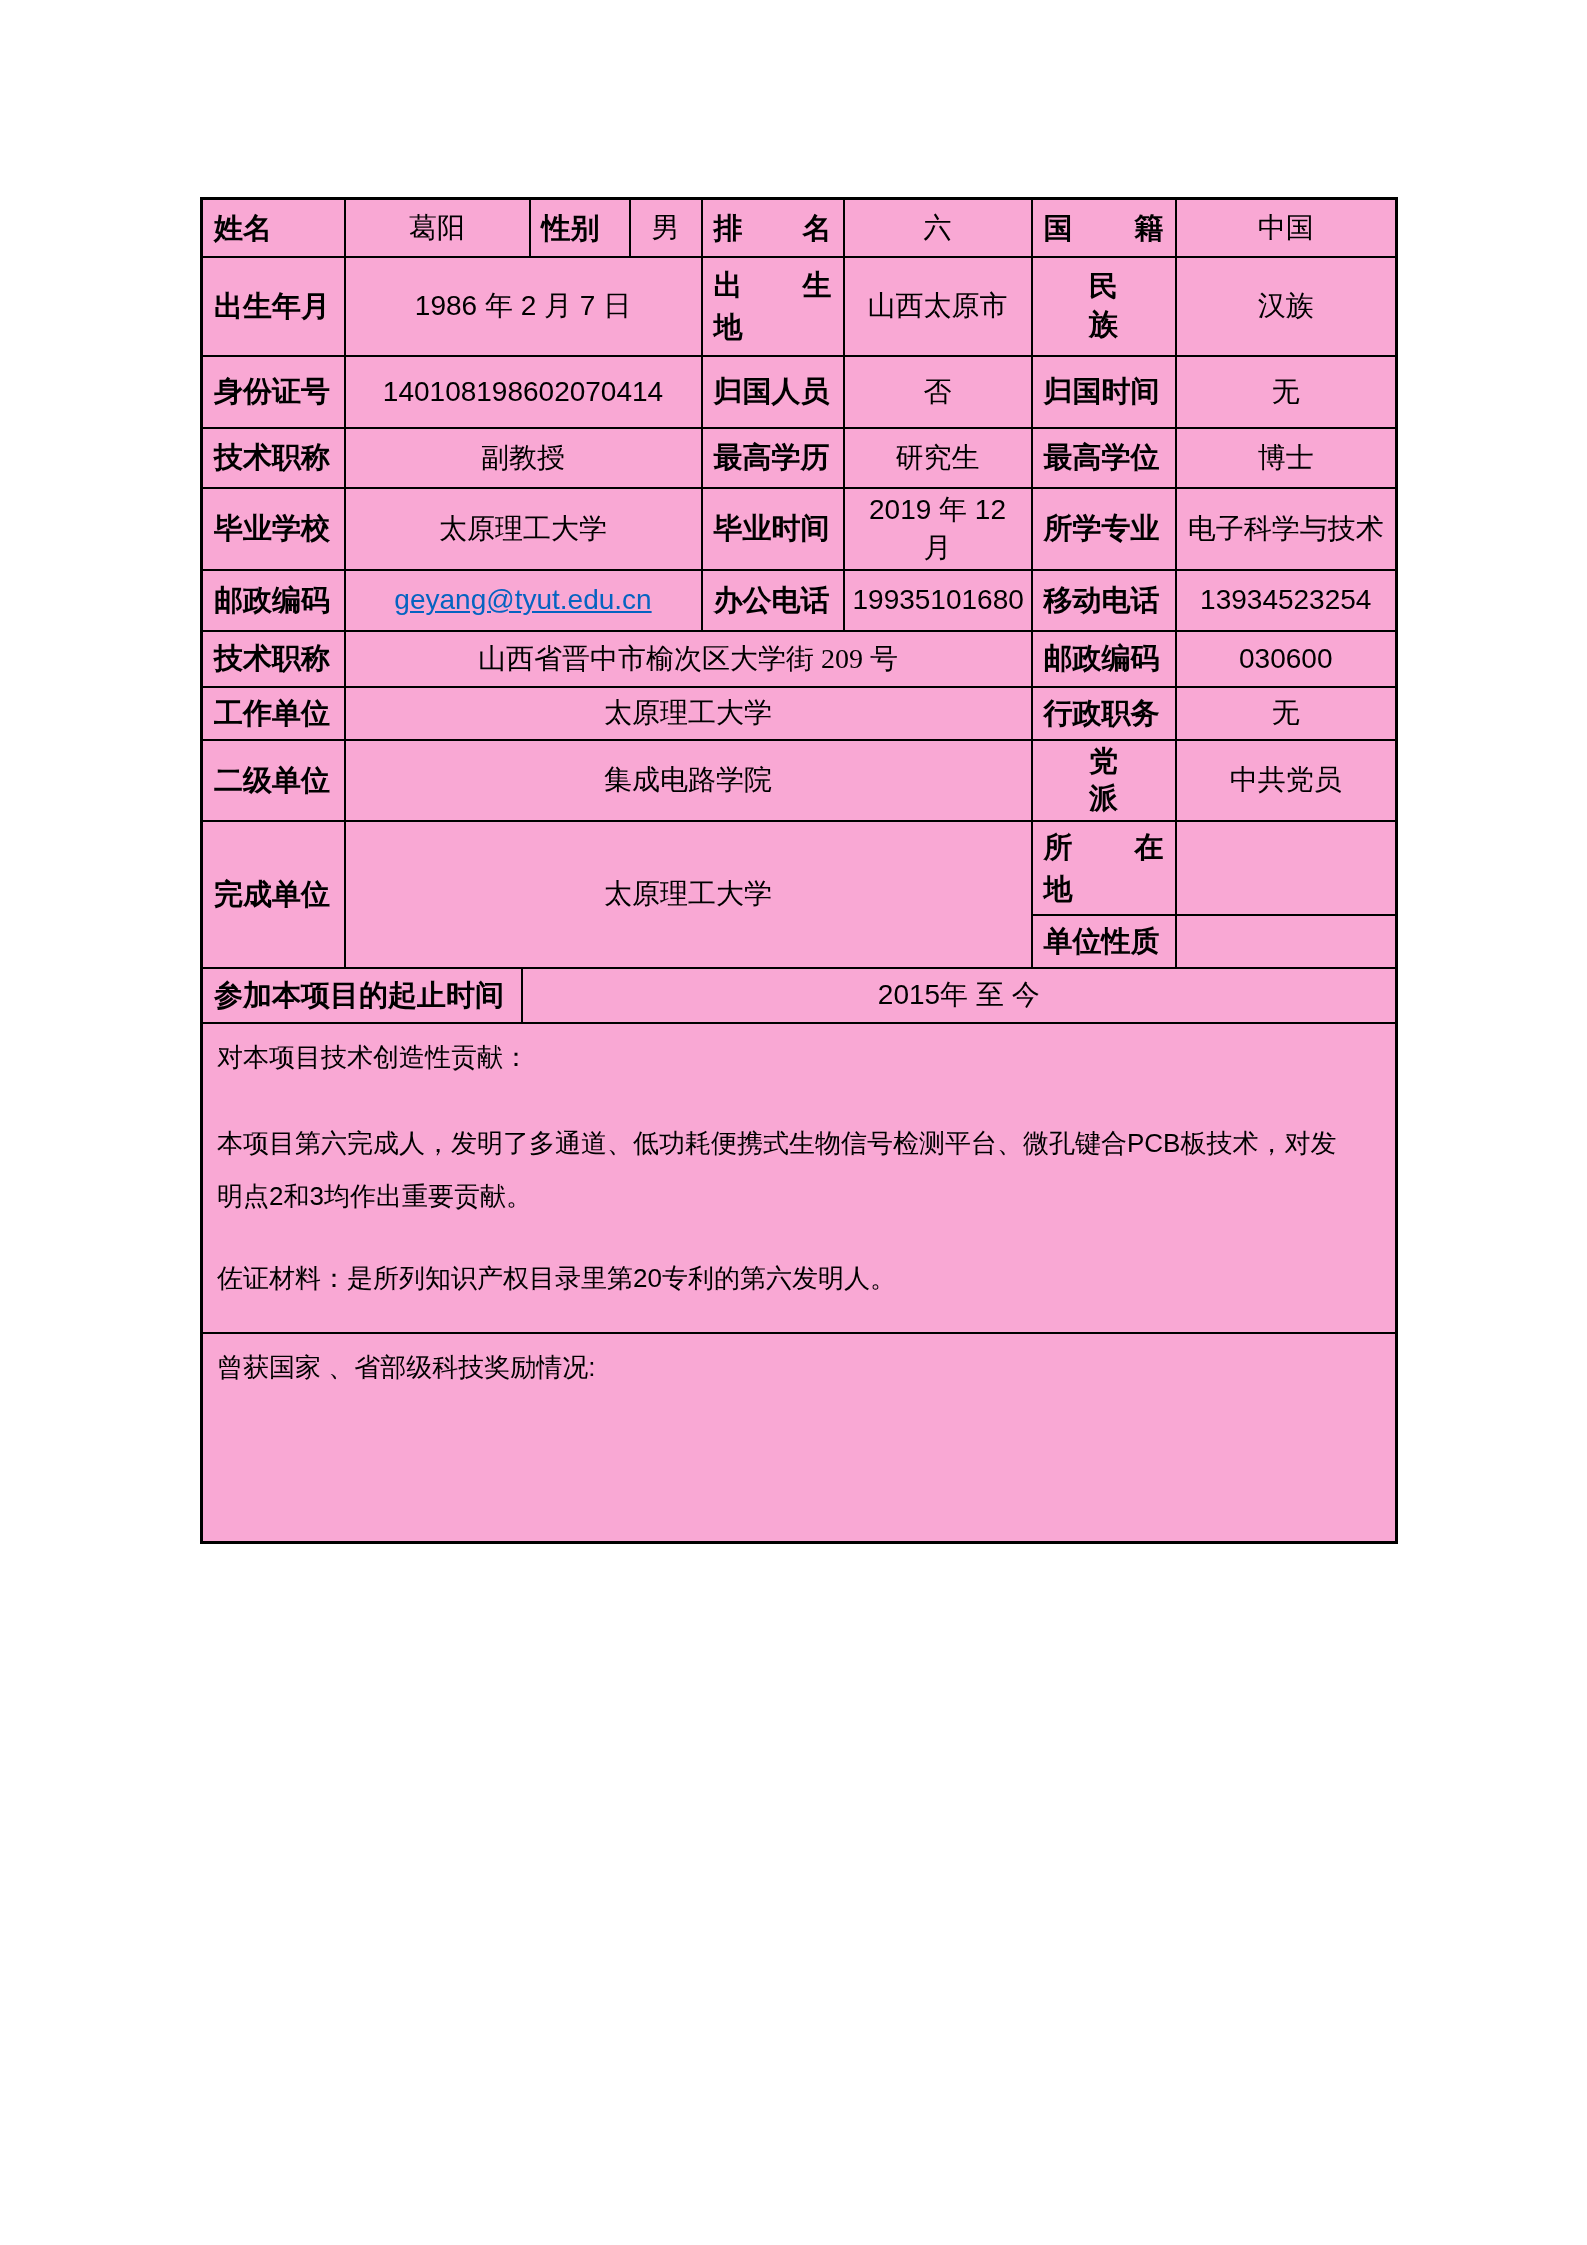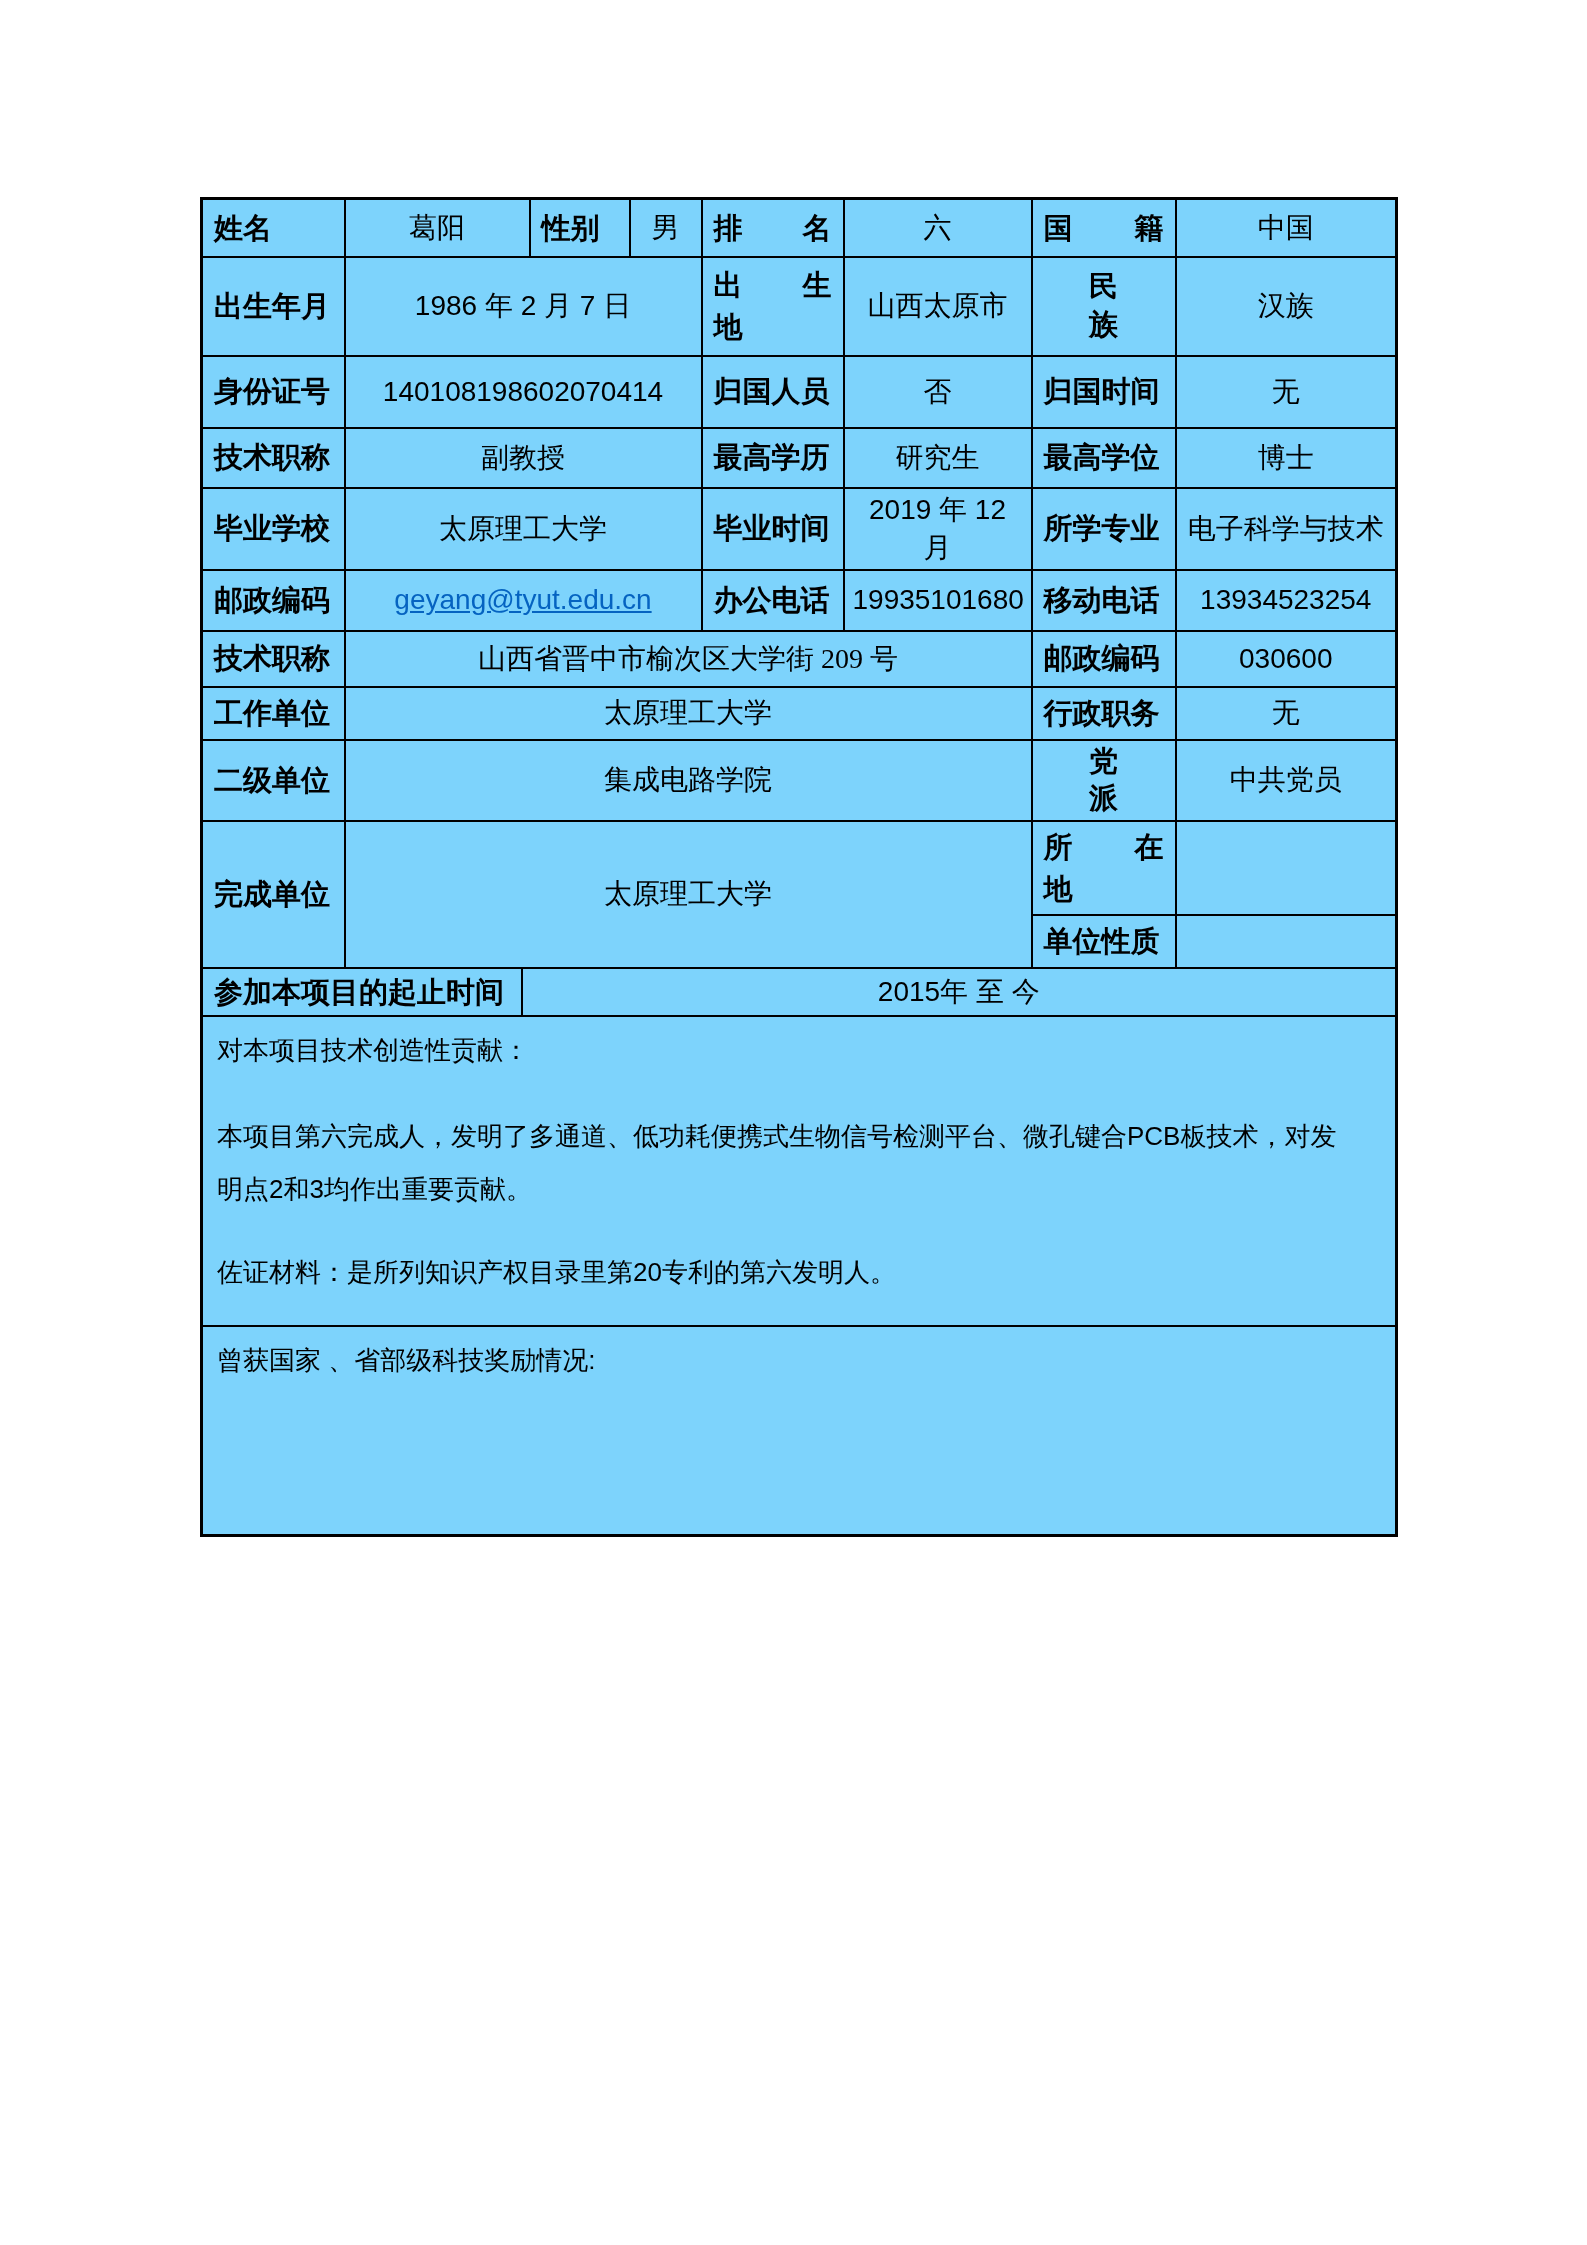--- a/index.html
+++ b/index.html
@@ -9,21 +9,21 @@
     position: relative;
     font-family: "Liberation Sans", sans-serif;
     color: #000000;
   }
   table.form {
     position: absolute; left: 200px; top: 197px;
     width: 1195px;
     border-collapse: collapse;
     table-layout: fixed;
     border: 3px solid #000000;
-    background: #7dd3fc;
+    background: #f9a8d4;
   }
   td {
     border: 2px solid #000000;
     vertical-align: middle;
     overflow: hidden;
   }
   
   td.lab {
     font-family: "Liberation Sans", sans-serif;
     font-weight: 700;
@@ -182,21 +182,21 @@
     <td class="lab spread">所在
 地</td>
     <td class="val"></td>
   </tr>
 
   <tr style="height:53px">
     <td class="lab">单位性质</td>
     <td class="val"></td>
   </tr>
 
-  <tr style="height:48px">
+  <tr style="height:55px">
     <td class="lab" colspan="2">参加本项目的起止时间</td>
     <td class="val num" colspan="7">2015年 至 今</td>
   </tr>
 
   <tr style="height:310px">
     <td class="section" colspan="9">
       <div class="sec-head">对本项目技术创造性贡献：</div>
       <div class="sec-para">本项目第六完成人，发明了多通道、低功耗便携式生物信号检测平台、微孔键合PCB板技术，对发明点2和3均作出重要贡献。</div>
       <div class="sec-evidence">佐证材料：是所列知识产权目录里第20专利的第六发明人。</div>
     </td>

